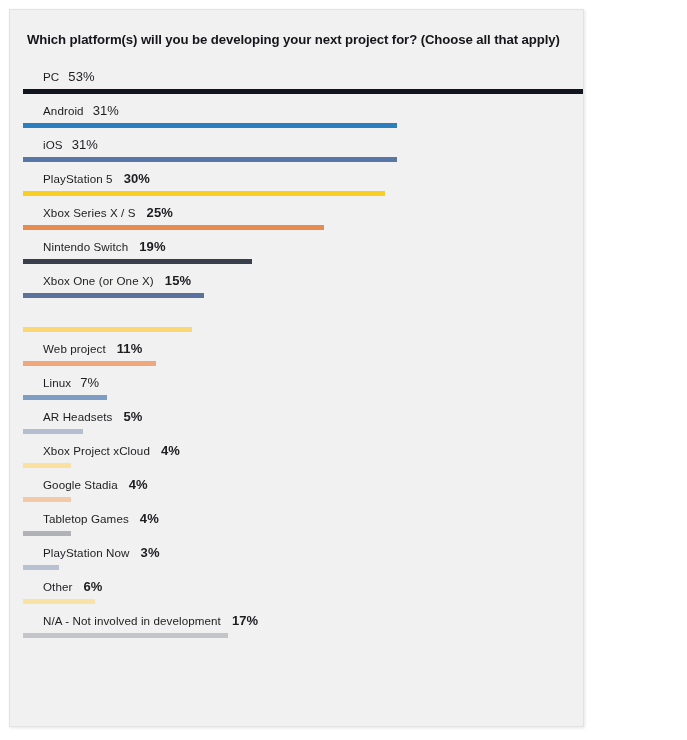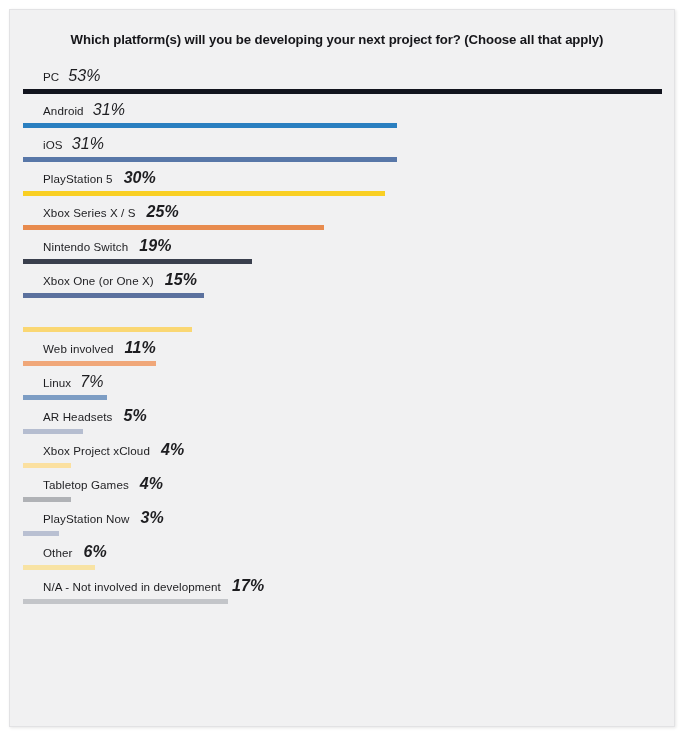--- a/index.html
+++ b/index.html
@@ -11,28 +11,27 @@
     width: 687px;
     height: 740px;
     font-family: "Liberation Sans", sans-serif;
     -webkit-font-smoothing: antialiased;
   }
 
   #chart-card {
     position: absolute;
     left: 9px;
     top: 9px;
-    width: 666px;
+    width: 575px;
     height: 718px;
     background: #f1f1f2;
     border: 1px solid #e2e2e4;
     box-sizing: border-box;
     box-shadow: 1px 1px 3px rgba(0,0,0,0.10);
     overflow: hidden;
-    text-align: center;
   }
 
   #chart-title {
     position: absolute;
     left: 17px;
     top: 22px;
     width: 620px;
     font-size: 13.2px;
     font-weight: bold;
     color: #16161a;
@@ -61,25 +60,24 @@
   }
 
   .row-label {
     font-size: 11.6px;
     color: #1d1d20;
     letter-spacing: 0.1px;
     margin-left: 20px;
   }
 
   .row-value {
-    font-size: 16px;
+    font-size: 13px;
     color: #1d1d20;
     margin-left: 9px;
     letter-spacing: 0.1px;
-    font-style: italic;
   }
   .row-value.bold {
     font-weight: bold;
     margin-left: 11px;
   }
 
   .bar-track {
     position: absolute;
     left: 13px;
     top: 23px;
@@ -141,21 +139,21 @@
         <div class="bar-track">
           <div class="bar-fill" style="width: 180.75px; background: rgb(91, 113, 158);"></div>
         </div>
       </div>
       <div class="bar-row">
         <div class="bar-track">
           <div class="bar-fill" style="width: 168.7px; background: rgb(250, 215, 115);"></div>
         </div>
       </div>
       <div class="bar-row">
-        <div class="row-label-line"><span class="row-label">Web involved</span><span class="row-value bold">11%</span></div>
+        <div class="row-label-line"><span class="row-label">Web project</span><span class="row-value bold">11%</span></div>
         <div class="bar-track">
           <div class="bar-fill" style="width: 132.55px; background: rgb(240, 167, 121);"></div>
         </div>
       </div>
       <div class="bar-row">
         <div class="row-label-line"><span class="row-label">Linux</span><span class="row-value">7%</span></div>
         <div class="bar-track">
           <div class="bar-fill" style="width: 84.35px; background: rgb(125, 157, 196);"></div>
         </div>
       </div>
@@ -165,20 +163,26 @@
           <div class="bar-fill" style="width: 60.25px; background: rgb(181, 189, 208);"></div>
         </div>
       </div>
       <div class="bar-row">
         <div class="row-label-line"><span class="row-label">Xbox Project xCloud</span><span class="row-value bold">4%</span></div>
         <div class="bar-track">
           <div class="bar-fill" style="width: 48.2px; background: rgb(251, 224, 160);"></div>
         </div>
       </div>
       <div class="bar-row">
+        <div class="row-label-line"><span class="row-label">Google Stadia</span><span class="row-value bold">4%</span></div>
+        <div class="bar-track">
+          <div class="bar-fill" style="width: 48.2px; background: rgb(243, 201, 168);"></div>
+        </div>
+      </div>
+      <div class="bar-row">
         <div class="row-label-line"><span class="row-label">Tabletop Games</span><span class="row-value bold">4%</span></div>
         <div class="bar-track">
           <div class="bar-fill" style="width: 48.2px; background: rgb(176, 178, 182);"></div>
         </div>
       </div>
       <div class="bar-row">
         <div class="row-label-line"><span class="row-label">PlayStation Now</span><span class="row-value bold">3%</span></div>
         <div class="bar-track">
           <div class="bar-fill" style="width: 36.15px; background: rgb(185, 192, 210);"></div>
         </div>

